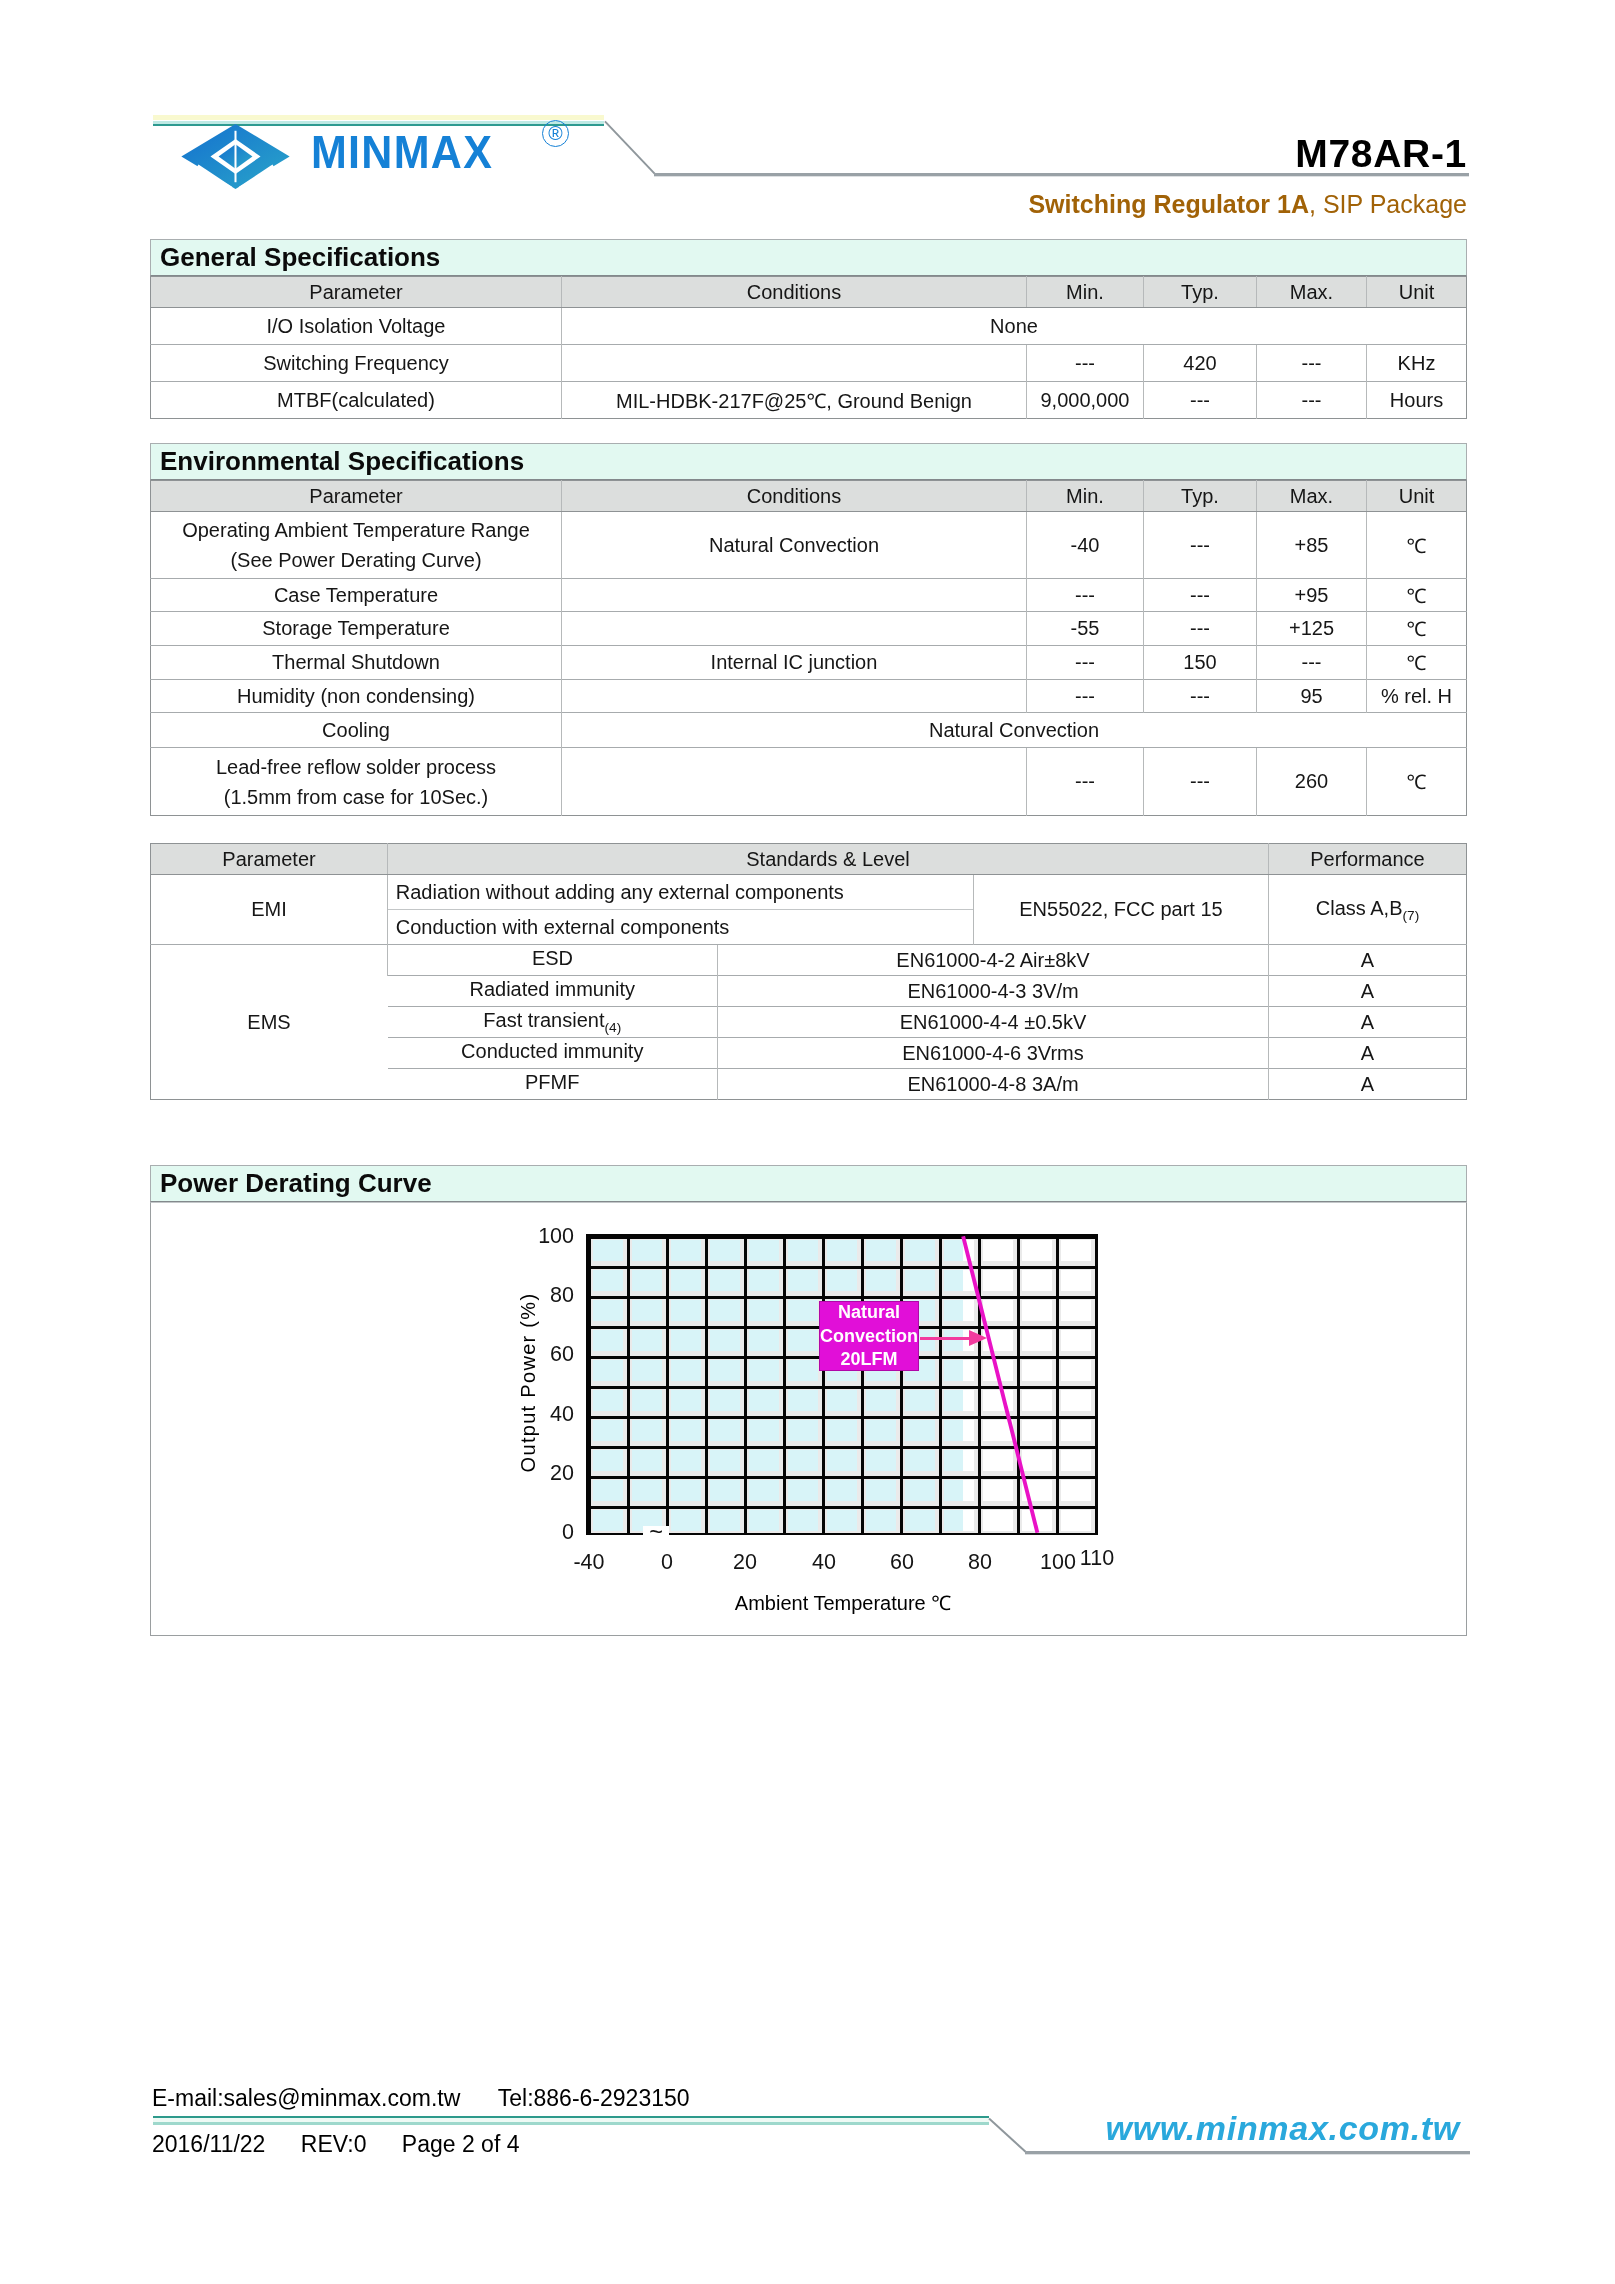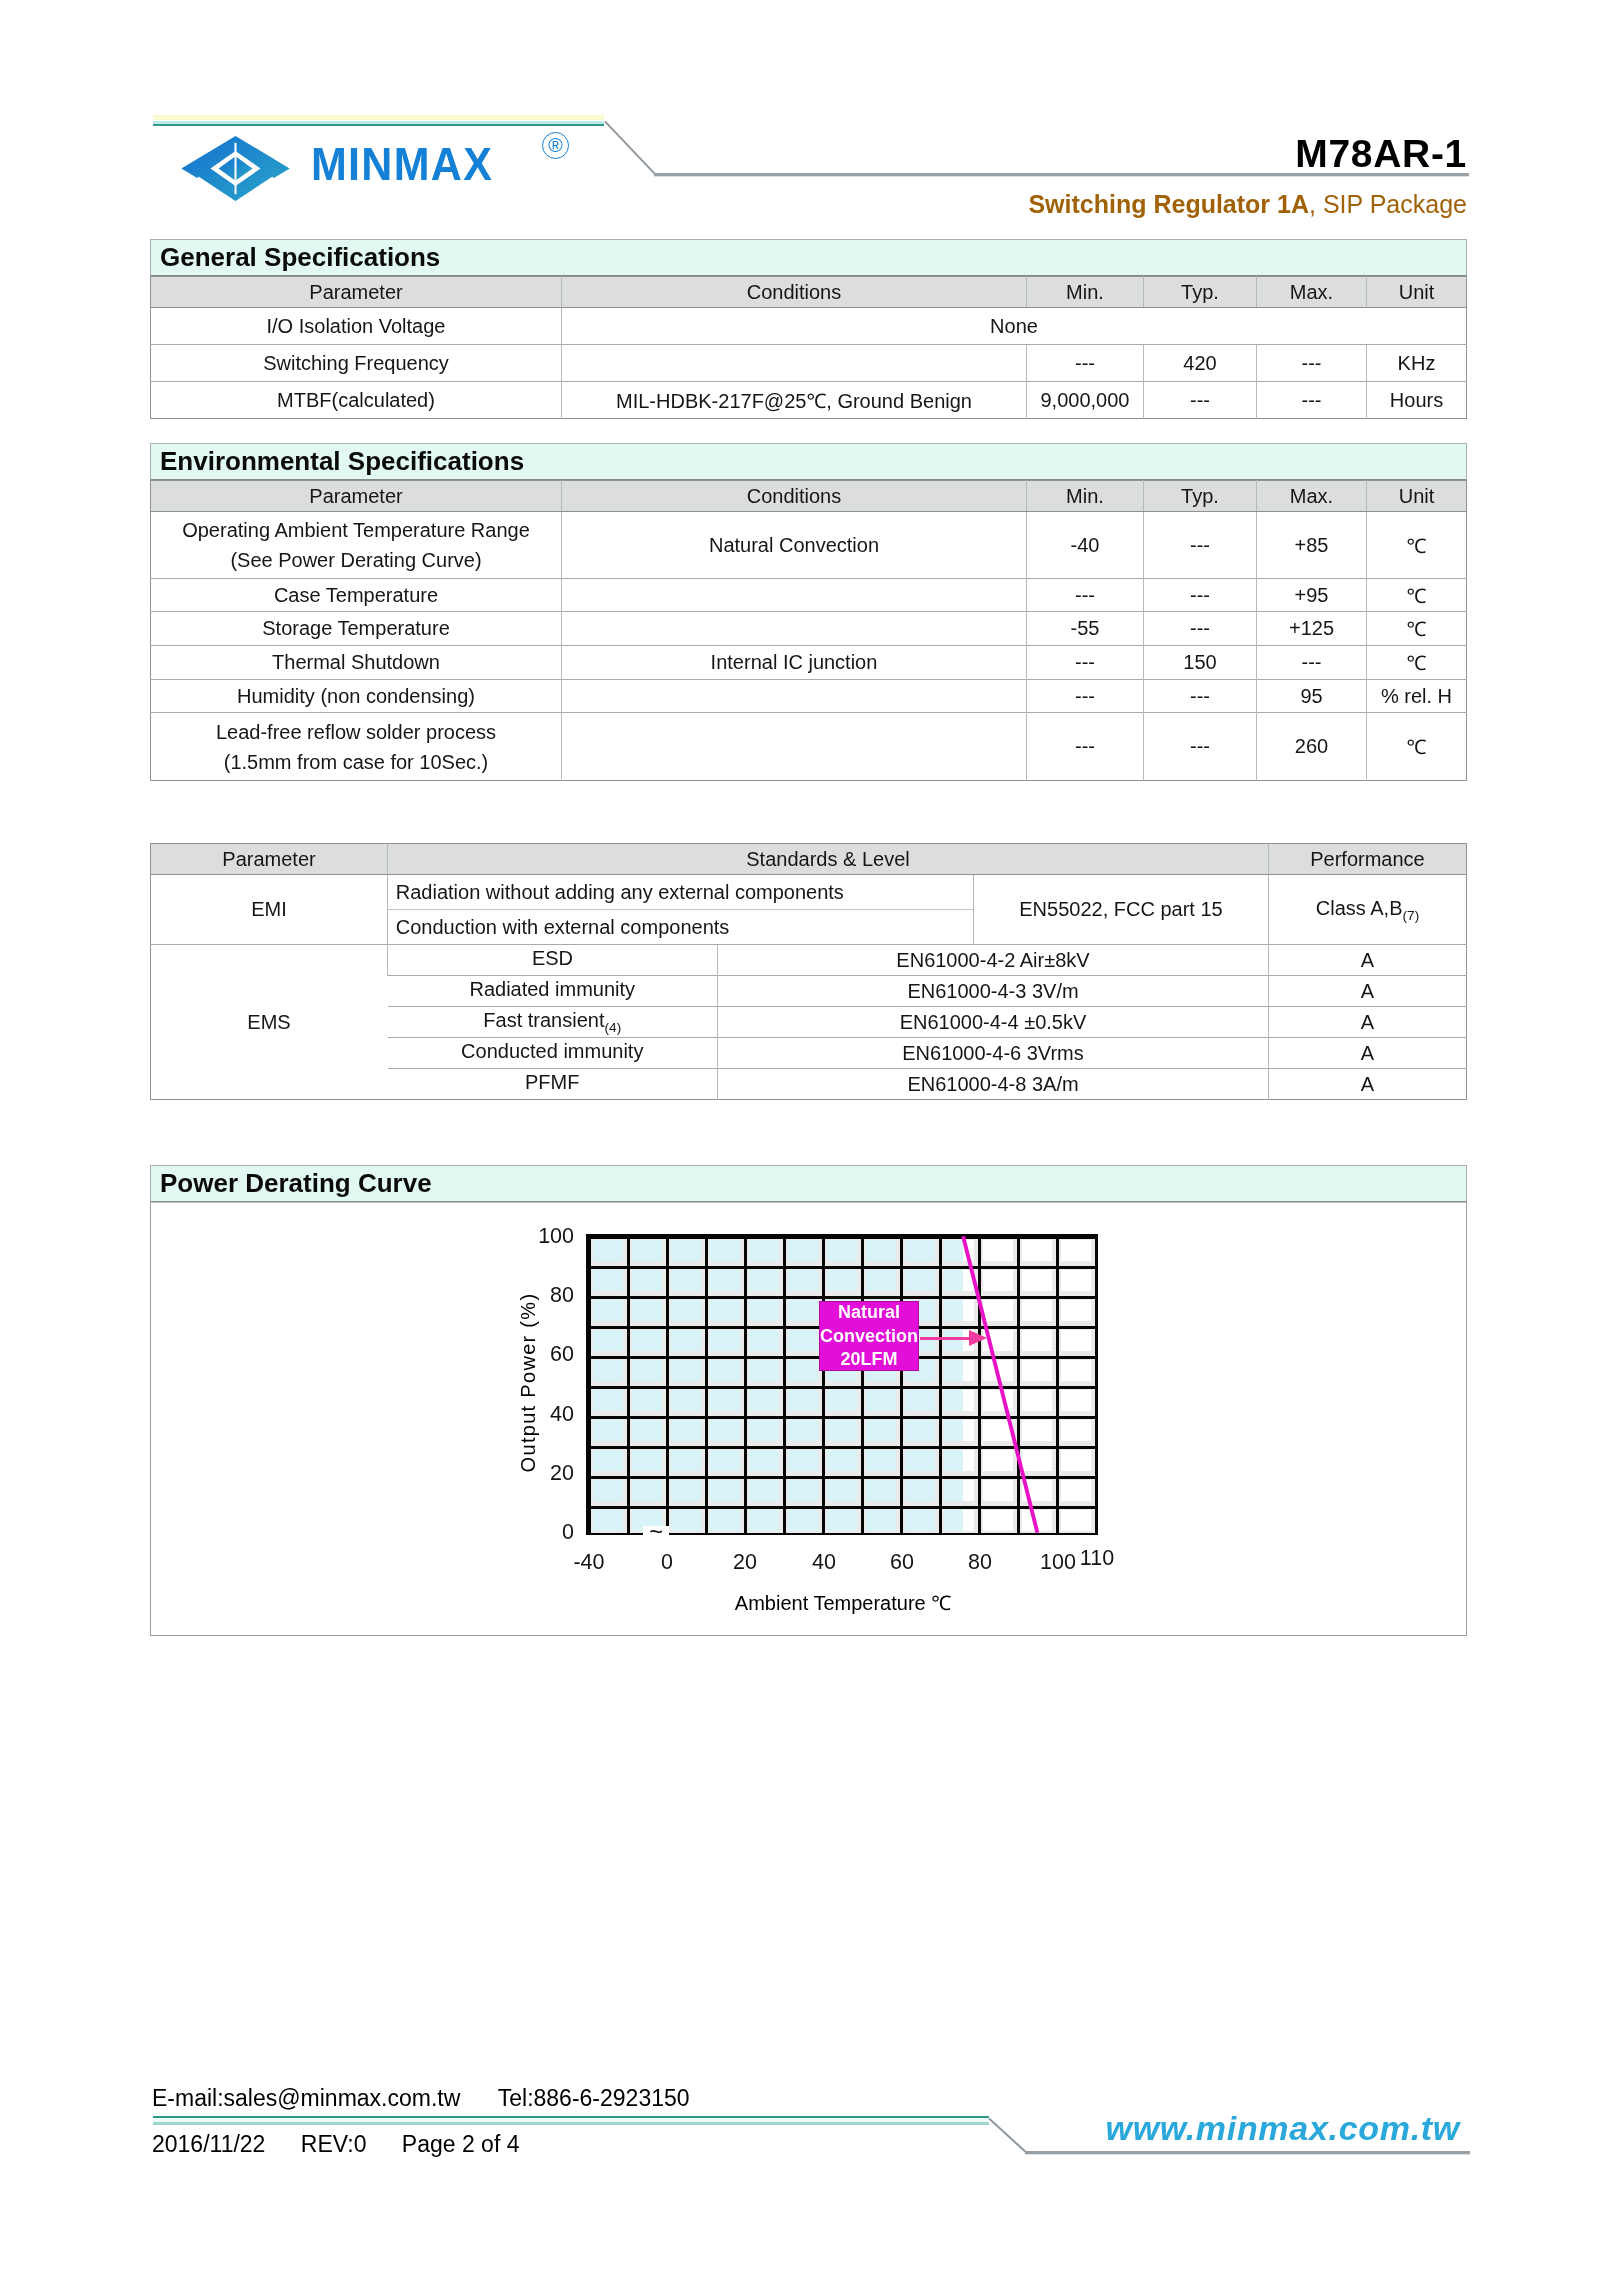--- a/index.html
+++ b/index.html
@@ -3,21 +3,21 @@
 <meta charset="utf-8">
 <style>
   html,body{margin:0;padding:0;background:#888;}
   .page{position:relative;width:1616px;height:2284px;background:#ffffff;
         font-family:"Liberation Sans",sans-serif;color:#141414;overflow:hidden;}
 
   
   .hdr-band{position:absolute;left:153px;top:115px;width:451px;height:11px;
     background:linear-gradient(180deg,#f9f9cf 0 4.6px,#ffffff 4.6px 5.9px,#bfe9e4 5.9px 9px,#2e9a90 9px 11px);}
   .hdr-svg{position:absolute;left:0;top:0;}
-  .logo{position:absolute;left:177px;top:136px;width:365px;height:72px;}
+  .logo{position:absolute;left:177px;top:124px;width:365px;height:72px;}
   .logo-text{position:absolute;left:134px;top:2px;font-size:43px;font-weight:800;
     color:#1581d6;letter-spacing:1.3px;transform:scaleY(1.08);transform-origin:top left;}
   .logo-reg{position:absolute;left:365px;top:-3.9px;font-size:19.6px;font-weight:400;color:#1581d6;
     border:1.3px solid #1581d6;border-radius:50%;width:25px;height:25px;line-height:25px;text-align:center;}
   .model{position:absolute;right:149px;top:132px;font-size:39px;font-weight:700;letter-spacing:0.7px;color:#000;}
   .model .mp{font-weight:900;}
   .hdr-rule{position:absolute;left:654px;top:173px;width:815px;height:3.9px;
     background:linear-gradient(180deg,#99a1a6 0 2.6px,#dde0e2 2.6px 3.9px);}
   .subtitle{position:absolute;right:149px;top:190px;font-size:25px;color:#a16207;}
   .subtitle .b{font-weight:700;}
@@ -222,20 +222,24 @@
         <td>---</td>
         <td>℃</td>
       </tr>
       <tr class="h50">
         <td class="param">Humidity (non condensing)</td>
         <td></td>
         <td>---</td>
         <td>---</td>
         <td>95</td>
         <td>% rel. H</td>
+      </tr>
+      <tr class="h54">
+        <td class="param">Cooling</td>
+        <td colspan="5">Natural Convection</td>
       </tr>
       <tr class="h104">
         <td class="param p2">
           <div>Lead-free reflow solder process</div>
           <div>(1.5mm from case for 10Sec.)</div>
         </td>
         <td></td>
         <td>---</td>
         <td>---</td>
         <td>260</td>

